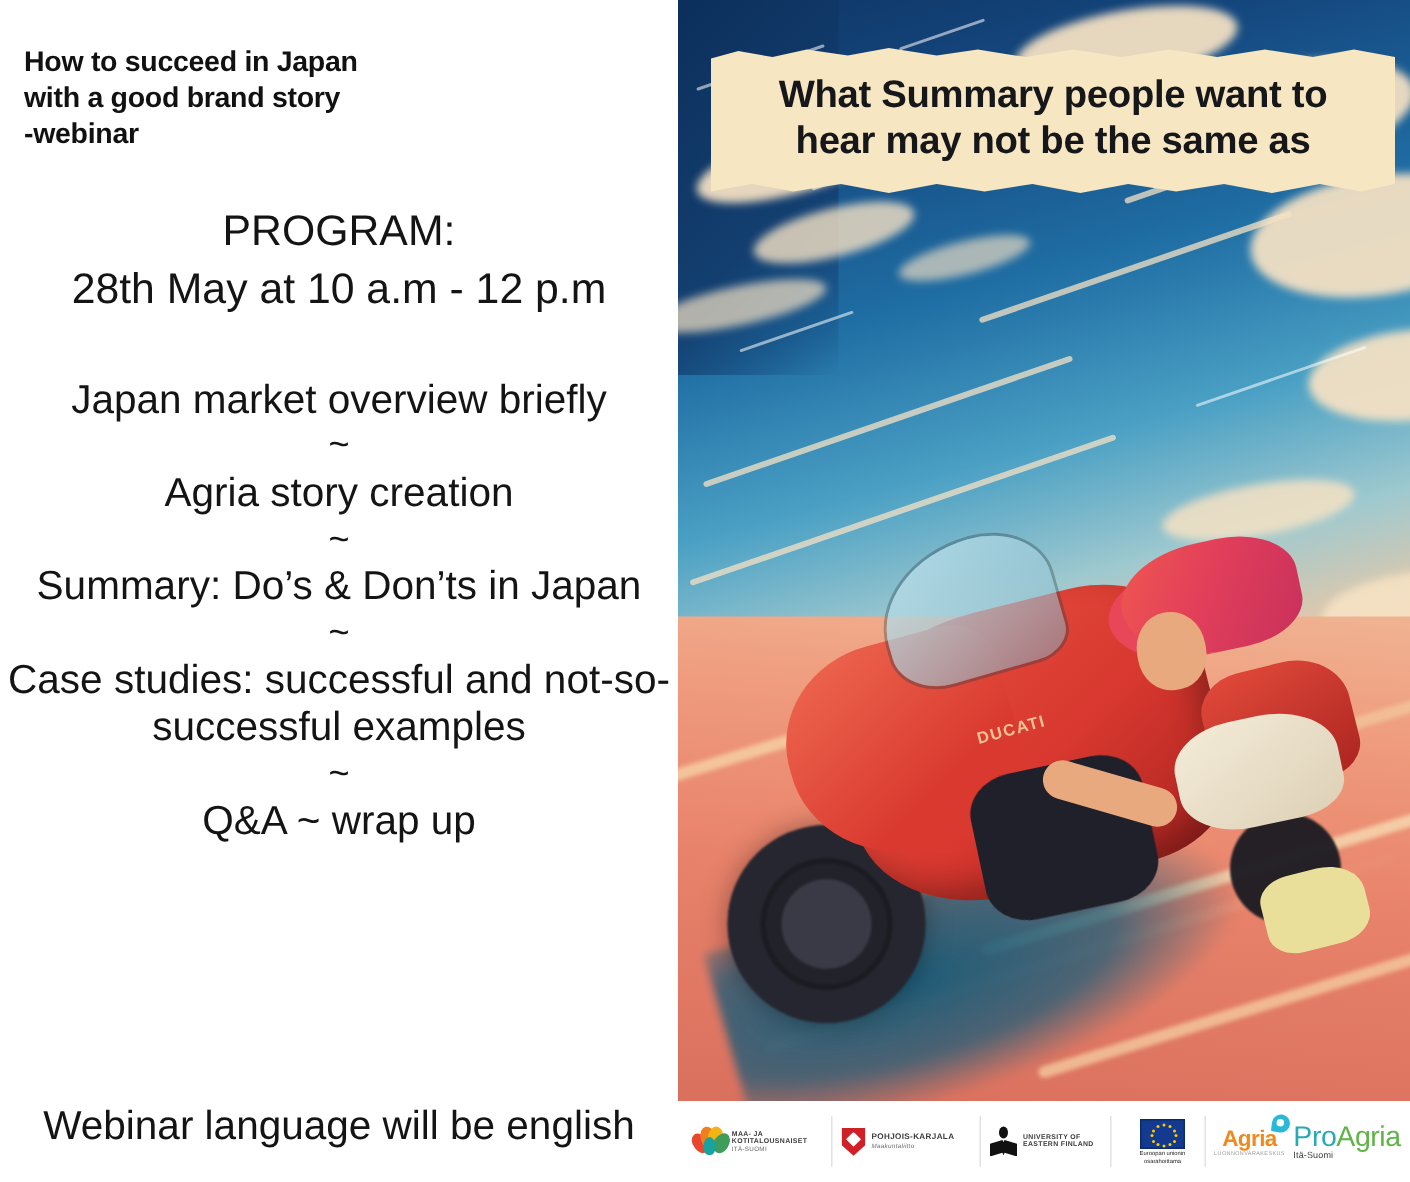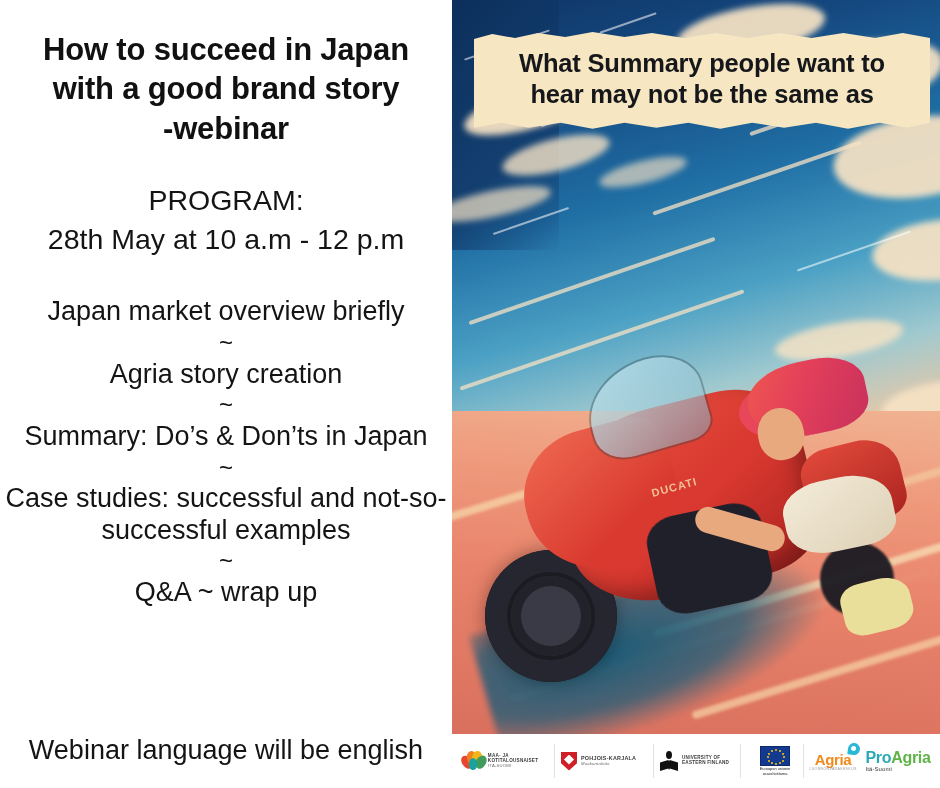--- a/index.html
+++ b/index.html
@@ -12,22 +12,22 @@
   .poster { position:relative; width:940px; height:788px; display:flex; background:#fff; }
 
   
   .left-col {
     position:relative; width:452px; height:788px;
     background:#ffffff; color:#111111;
     padding:26px 8px 0 8px;
     display:flex; flex-direction:column; align-items:center;
   }
   .title {
-    font-weight:bold; font-size:31px; line-height:1.27;
-    text-align:center; letter-spacing:-0.2px;
+    font-weight:bold; font-size:19px; line-height:1.27;
+    letter-spacing:-0.2px;
     width:420px; margin-top:4px; color:#111;
   }
   .program-block { margin-top:34px; text-align:center; width:100%; }
   .program-label { font-size:28.5px; line-height:1.3; font-weight:400; color:#141414; }
   .program-date  { font-size:28.5px; line-height:1.45; font-weight:400; color:#141414; }
 
   .agenda { margin-top:36px; width:543px; text-align:center; }
   .agenda-item {
     font-size:27px; line-height:1.17; font-weight:400; color:#141414;
     padding:0 4px;
@@ -225,21 +225,21 @@
 
   .luke-wrap { position:relative; display:flex; flex-direction:column; align-items:center; }
   .luke-word { font-size:15px; font-weight:bold; color:#f08a1c; letter-spacing:-.4px; line-height:1; }
   .luke-sub  { font-size:3.6px; color:#9a9a9a; letter-spacing:.3px; }
   .luke-leaf { position:absolute; right:-3px; top:-9px; width:12px; height:12px;
     background:#29b9d8; border-radius:50% 50% 50% 8%; transform:rotate(8deg); }
   .luke-leaf:after{ content:""; position:absolute; left:3px; top:3px; width:5px; height:5px;
     background:#fff; border-radius:50%; }
 
   .pro-wrap { display:flex; flex-direction:column; align-items:flex-start; }
-  .pro-word { font-size:16px; font-weight:bold; line-height:1; letter-spacing:-.3px;text-align:center; }
+  .pro-word { font-size:19px; font-weight:normal; line-height:1; letter-spacing:-.3px;text-align:center; }
   .pro-word .p1 { color:#2aa9b5; }
   .pro-word .p2 { color:#5fb347; }
   .pro-sub { font-size:6px; color:#3a3a3a; letter-spacing:.1px; }
 
   .logo-div { width:1px; height:34px; background:#e2e2e2; }
 </style>
 </head>
 <body>
 
 <div class="poster">

